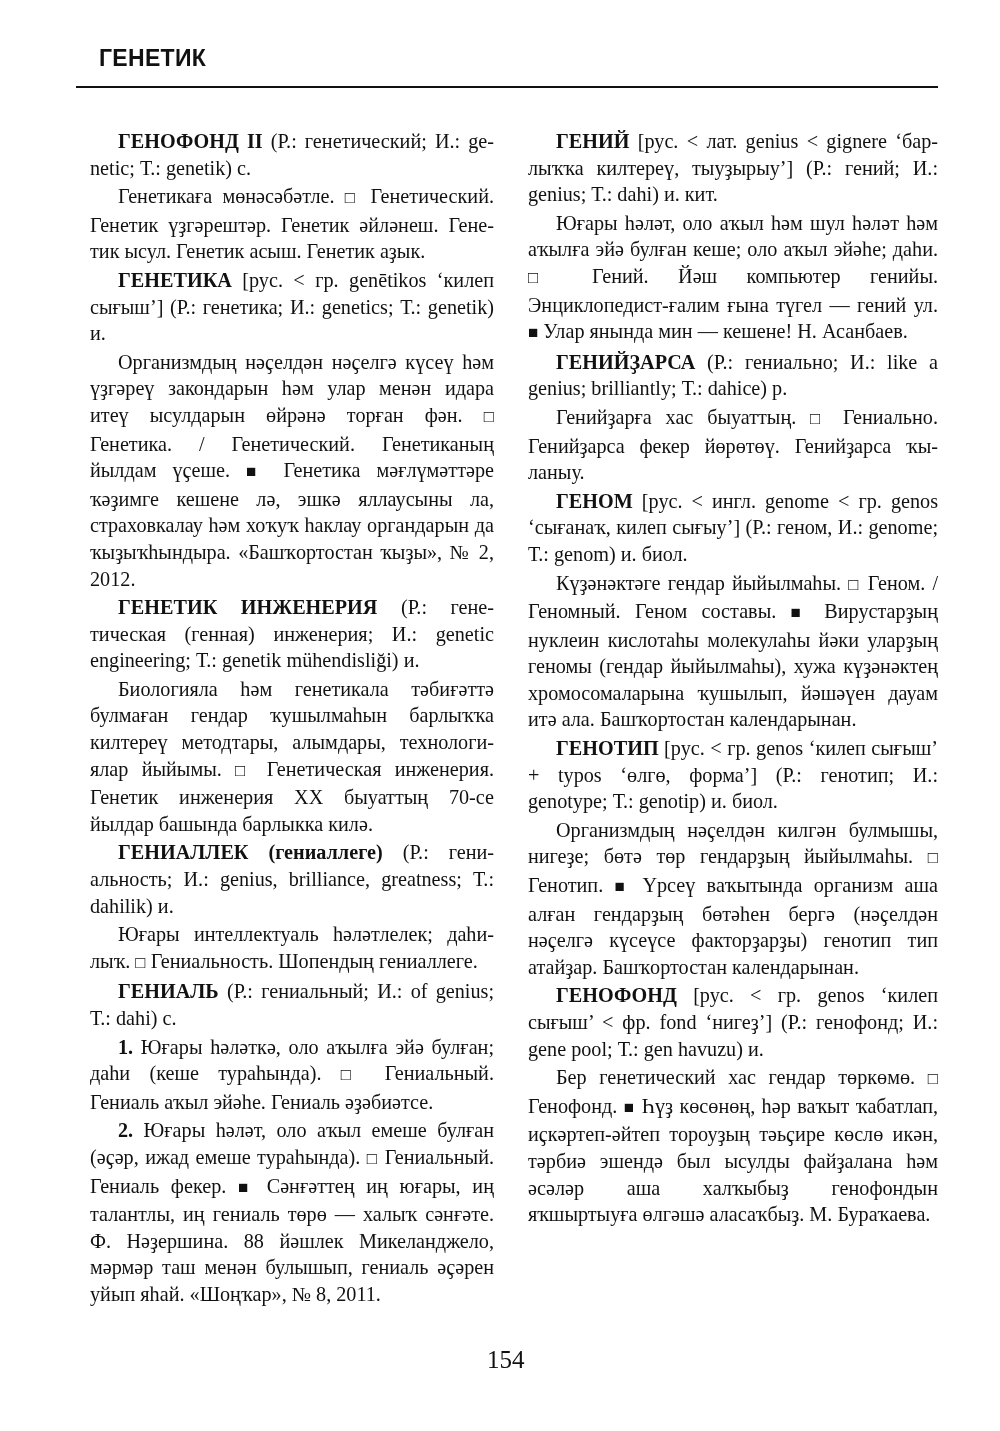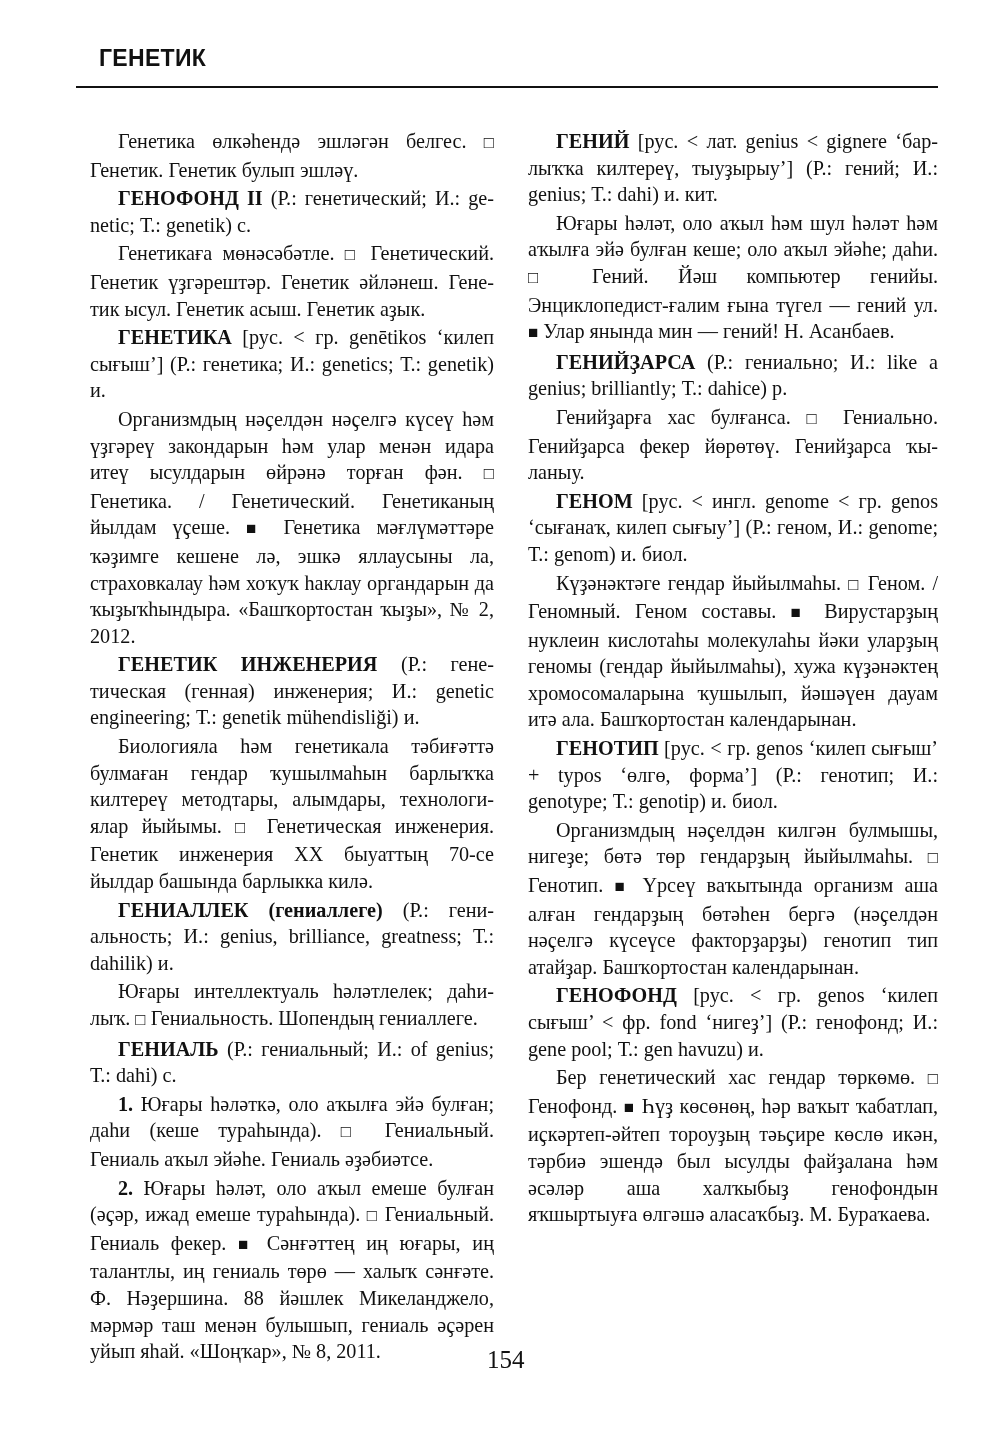--- a/index.html
+++ b/index.html
@@ -21,38 +21,37 @@
 </style>
 </head>
 <body>
 
 <div class="page-header">
   <div class="running-head">ГЕНЕТИК</div>
   <div class="header-rule"></div>
 </div>
 
 <div class="col col-left">
-    <p class="para indent"><span>Генетика өлкәһендә эшләгән белгес. </span><span class="sym">□</span><span> Генетик. </span><span class="i">Генетик булып эшләү.</span></p>
     <p class="para indent"><span class="b">ГЕНОФОНД II</span><span> (Р.: генетический; И.: ge­netic; Т.: genetik) </span><span class="i">с.</span></p>
     <p class="para indent"><span>Генетикаға мөнәсәбәтле. </span><span class="sym">□</span><span> Генетический. </span><span class="i">Генетик үҙгәрештәр. Генетик әйләнеш. Гене­тик ысул. Генетик асыш. Генетик аҙык.</span></p>
     <p class="para indent"><span class="b">ГЕНЕТИКА</span><span> [рус. &lt; гр. </span><span class="i">genētikos</span><span> ‘ки­леп сығыш’] (Р.: генетика; И.: genetics; Т.: genetik) </span><span class="i">и.</span></p>
     <p class="para indent"><span>Организмдың нәҫелдән нәҫелгә күсеү һәм үҙгәреү закондарын һәм улар менән идара итеү ысулдарын өйрәнә торған фән. </span><span class="sym">□</span><span> Генетика. / Генетический. </span><span class="i">Генетиканың йылдам үҫеше. </span><span class="sym">■</span><span class="i"> Генетика мәғлүмәттәре ҡәҙимге кешене лә, эшкә яллаусыны ла, страховкалау һәм хоҡуҡ һаклау органдарын да ҡыҙыҡһындыра.</span><span> «Башҡортостан ҡыҙы», № 2, 2012.</span></p>
     <p class="para indent"><span class="b">ГЕНЕТИК ИНЖЕНЕРИЯ</span><span> (Р.: гене­тическая (генная) инженерия; И.: genetic engineering; Т.: genetik mühendisliği) </span><span class="i">и.</span></p>
     <p class="para indent"><span>Биологияла һәм генетикала тәбиғәттә булмаған гендар ҡушылмаһын барлыҡҡа килтереү методтары, алымдары, технологи­ялар йыйымы. </span><span class="sym">□</span><span> Генетическая инженерия. </span><span class="i">Генетик инженерия XX быуаттың 70-се йылдар башында барлыкка килә.</span></p>
     <p class="para indent"><span class="b">ГЕНИАЛЛЕК (гениаллеге)</span><span> (Р.: гени­альность; И.: genius, brilliance, greatness; Т.: dahilik) </span><span class="i">и.</span></p>
     <p class="para indent"><span>Юғары интеллектуаль һәләтлелек; даһи­лыҡ. </span><span class="sym">□</span><span> Гениальность. </span><span class="i">Шопендың гениаллеге.</span></p>
     <p class="para indent"><span class="b">ГЕНИАЛЬ</span><span> (Р.: гениальный; И.: of genius; Т.: dahi) </span><span class="i">с.</span></p>
     <p class="para indent"><span class="b">1.</span><span> Юғары һәләткә, оло аҡылға эйә бул­ған; даһи </span><span class="i">(кеше тураһында).</span><span> </span><span class="sym">□</span><span> Гениальный. </span><span class="i">Гениаль аҡыл эйәһе. Гениаль әҙәбиәтсе.</span></p>
     <p class="para indent"><span class="b">2.</span><span> Юғары һәләт, оло аҡыл емеше булған </span><span class="i">(әҫәр, ижад емеше тураһында).</span><span> </span><span class="sym">□</span><span> Гениаль­ный. </span><span class="i">Гениаль фекер. </span><span class="sym">■</span><span class="i"> Сәнғәттең иң юғары, иң талантлы, иң гениаль төрө — халыҡ сән­ғәте.</span><span> Ф. Нәҙершина. </span><span class="i">88 йәшлек Микелан­джело, мәрмәр таш менән булышып, гениаль әҫәрен уйып яһай.</span><span> «Шоңҡар», № 8, 2011.</span></p>
   </div>
 <div class="col col-right">
     <p class="para indent"><span class="b">ГЕНИЙ</span><span> [рус. &lt; лат. </span><span class="i">genius</span><span> &lt; </span><span class="i">gignere</span><span> ‘бар­лыҡҡа килтереү, тыуҙырыу’] (Р.: гений; И.: genius; Т.: dahi) </span><span class="i">и. кит.</span></p>
-    <p class="para indent"><span>Юғары һәләт, оло аҡыл һәм шул һәләт һәм аҡылға эйә булған кеше; оло аҡыл эйәһе; даһи. </span><span class="sym">□</span><span> Гений. </span><span class="i">Йәш компьютер ге­нийы. Энциклопедист-ғалим ғына түгел — гений ул. </span><span class="sym">■</span><span class="i"> Улар янында мин — гений!</span><span> Н. Асанбаев.</span></p>
+    <p class="para indent"><span>Юғары һәләт, оло аҡыл һәм шул һәләт һәм аҡылға эйә булған кеше; оло аҡыл эйәһе; даһи. </span><span class="sym">□</span><span> Гений. </span><span class="i">Йәш компьютер ге­нийы. Энциклопедист-ғалим ғына түгел — гений ул. </span><span class="sym">■</span><span class="i"> Улар янында мин — кешене!</span><span> Н. Асанбаев.</span></p>
     <p class="para indent"><span class="b">ГЕНИЙҘАРСА</span><span> (Р.: гениально; И.: like a genius; brilliantly; Т.: dahice) </span><span class="i">р.</span></p>
-    <p class="para indent"><span>Генийҙарға хас булғанса. </span><span class="sym">□</span><span> Гениально. </span><span class="i">Генийҙарса фекер йөрөтөү. Генийҙарса ҡы­ланыу.</span></p>
+    <p class="para indent"><span>Генийҙарға хас быуаттың. </span><span class="sym">□</span><span> Гениально. </span><span class="i">Генийҙарса фекер йөрөтөү. Генийҙарса ҡы­ланыу.</span></p>
     <p class="para indent"><span class="b">ГЕНОМ</span><span> [рус. &lt; ингл. </span><span class="i">genome</span><span> &lt; гр. </span><span class="i">genos</span><span> ‘сығанаҡ, килеп сығыу’] (Р.: геном, И.: genome; Т.: genom) </span><span class="i">и. биол.</span></p>
     <p class="para indent"><span>Күҙәнәктәге гендар йыйылмаһы. </span><span class="sym">□</span><span> Ге­ном. / Геномный. </span><span class="i">Геном составы. </span><span class="sym">■</span><span class="i"> Вирус­тарҙың нуклеин кислотаһы молекулаһы йәки уларҙың геномы (гендар йыйылмаһы), хужа күҙәнәктең хромосомаларына ҡушылып, йә­шәүен дауам итә ала.</span><span> Башҡортостан кален­дарынан.</span></p>
     <p class="para indent"><span class="b">ГЕНОТИП</span><span> [рус. &lt; гр. </span><span class="i">genos</span><span> ‘килеп сы­ғыш’ + </span><span class="i">typos</span><span> ‘өлгө, форма’] (Р.: генотип; И.: genotype; Т.: genotip) </span><span class="i">и. биол.</span></p>
     <p class="para indent"><span>Организмдың нәҫелдән килгән булмы­шы, нигеҙе; бөтә төр гендарҙың йыйылмаһы. </span><span class="sym">□</span><span> Генотип. </span><span class="sym">■</span><span class="i"> Үрсеү ваҡытында организм аша алған гендарҙың бөтәһен бергә (нә­ҫелдән нәҫелгә күсеүсе факторҙарҙы) гено­тип тип атайҙар.</span><span> Башҡортостан календа­рынан.</span></p>
     <p class="para indent"><span class="b">ГЕНОФОНД</span><span> [рус. &lt; гр. </span><span class="i">genos</span><span> ‘килеп сығыш’ &lt; фр. </span><span class="i">fond</span><span> ‘нигеҙ’] (Р.: генофонд; И.: gene pool; Т.: gen havuzu) </span><span class="i">и.</span></p>
     <p class="para indent"><span>Бер генетический хас гендар төркөмө. </span><span class="sym">□</span><span> Генофонд. </span><span class="sym">■</span><span class="i"> Һүҙ көсөнөң, һәр ваҡыт ҡа­батлап, иҫкәртеп-әйтеп тороуҙың тәь­ҫире көслө икән, тәрбиә эшендә был ысулды файҙалана һәм әсәләр аша халҡыбыҙ гено­фондын яҡшыртыуға өлгәшә аласаҡбыҙ.</span><span> М. Бураҡаева.</span></p>
   </div>
 
 <div class="page-number">154</div>
 

